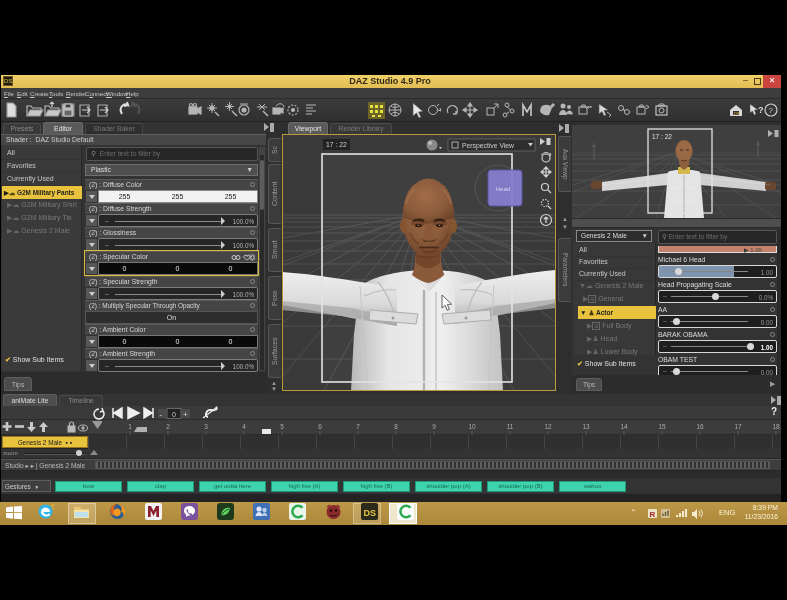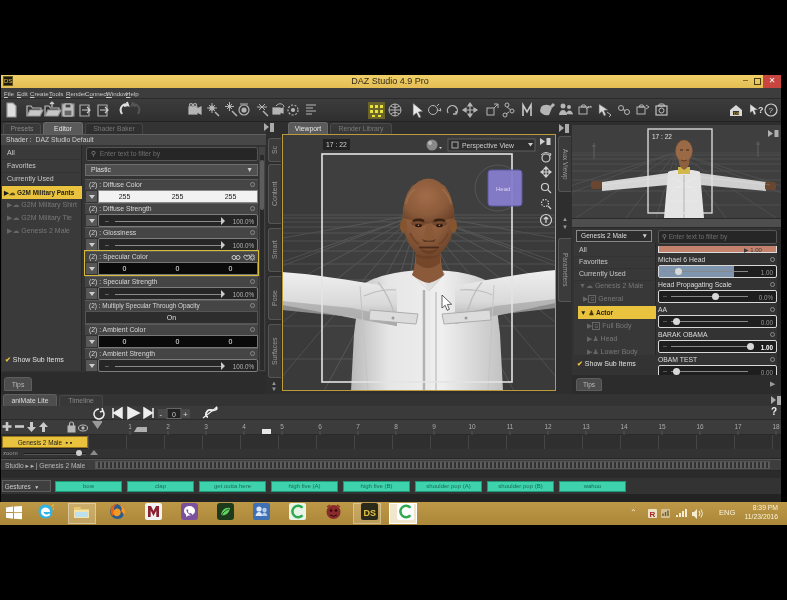--- a/index.html
+++ b/index.html
@@ -31,21 +31,21 @@
 .p-sld .vl{position:absolute;right:3px;top:2.5px;color:#999;font-size:6.3px;}
 .p-sld .mn{position:absolute;left:4px;top:1px;color:#888;font-size:7px;}
 .teal{position:absolute;top:481px;height:11px;background:#3ed3ac;border:1px solid #1e9a7a;color:#1a6a56;font-size:6px;text-align:center;line-height:9px;overflow:hidden;white-space:nowrap;}
 .tbico{position:absolute;top:503px;width:17px;height:17px;}
 </style></head>
 <body>
 <div id="root">
 
 <div class="abs" style="left:1px;top:75px;width:780px;height:13px;background:linear-gradient(#f0d06a,#e3bd53);"></div>
 <div class="abs" style="left:3px;top:76px;width:10px;height:10px;background:#1d1a10;border:1px solid #6a5a20;color:#e8c23f;font-size:6px;line-height:9px;text-align:center;">DS</div>
-<div class="abs" style="left:0;top:76px;width:780px;text-align:center;color:#33291a;font-size:9px;">DAZ Studio 4.9 Pro</div>
+<div class="abs" style="left:0;top:76px;width:780px;text-align:center;color:#33291a;font-size:9px;font-weight:bold;">DAZ Studio 4.9 Pro</div>
 <div class="abs" style="left:741px;top:77px;width:9px;height:9px;color:#433511;font-size:9px;line-height:7px;text-align:center;">–</div>
 <div class="abs" style="left:754px;top:78px;width:7px;height:7px;border:1.5px solid #4a3a14;"></div>
 <div class="abs" style="left:763px;top:75px;width:18px;height:13px;background:#c94540;color:#fff;font-size:8px;line-height:12px;text-align:center;">✕</div>
 
 <div class="abs" style="left:1px;top:88px;width:780px;height:11px;background:#3d3d3d;border-bottom:1px solid #2a2a2a;color:#c9c9c9;font-size:7.5px;">
 <span class="abs" style="left:3px;top:2px;font-size:6.2px;"><u>F</u>ile</span>
 <span class="abs" style="left:16px;top:2px;font-size:6.2px;"><u>E</u>dit</span>
 <span class="abs" style="left:29px;top:2px;font-size:6.2px;"><u>C</u>reate</span>
 <span class="abs" style="left:48px;top:2px;font-size:6.2px;"><u>T</u>ools</span>
 <span class="abs" style="left:65px;top:2px;font-size:6.2px;"><u>R</u>ender</span>

